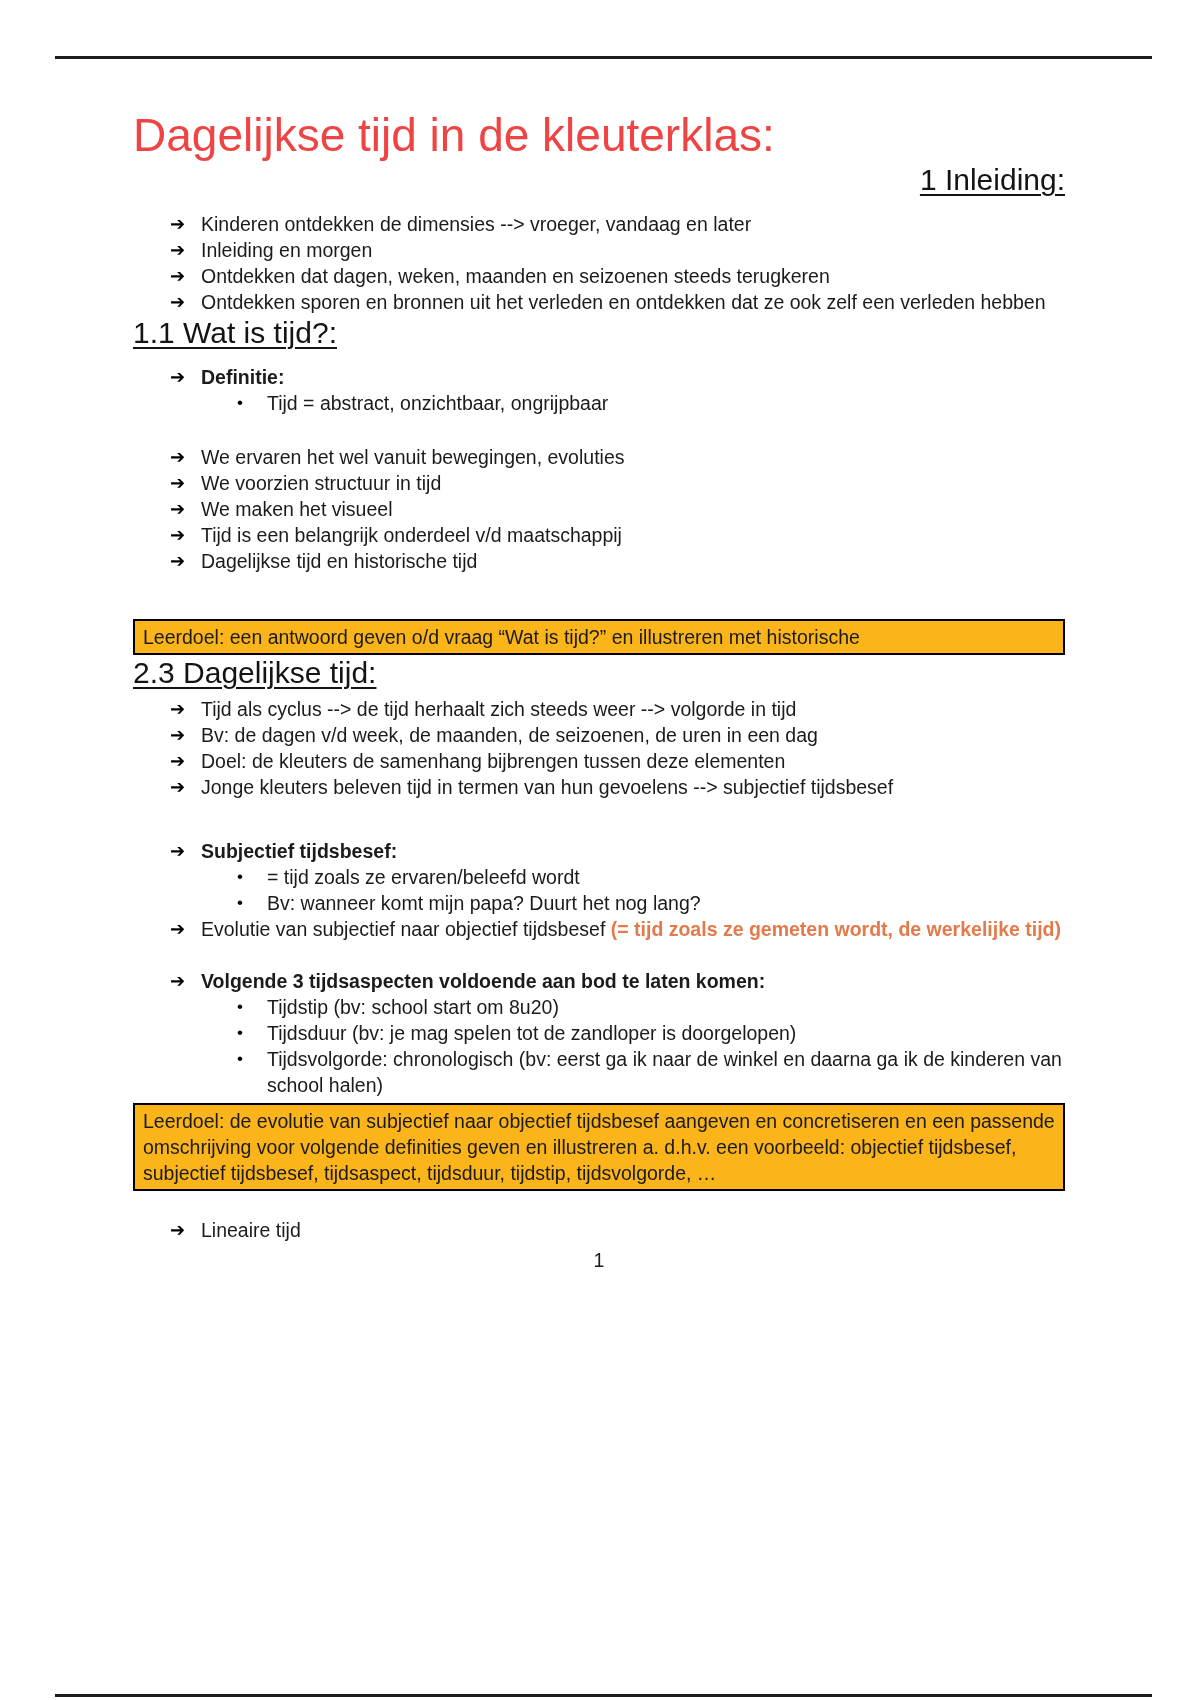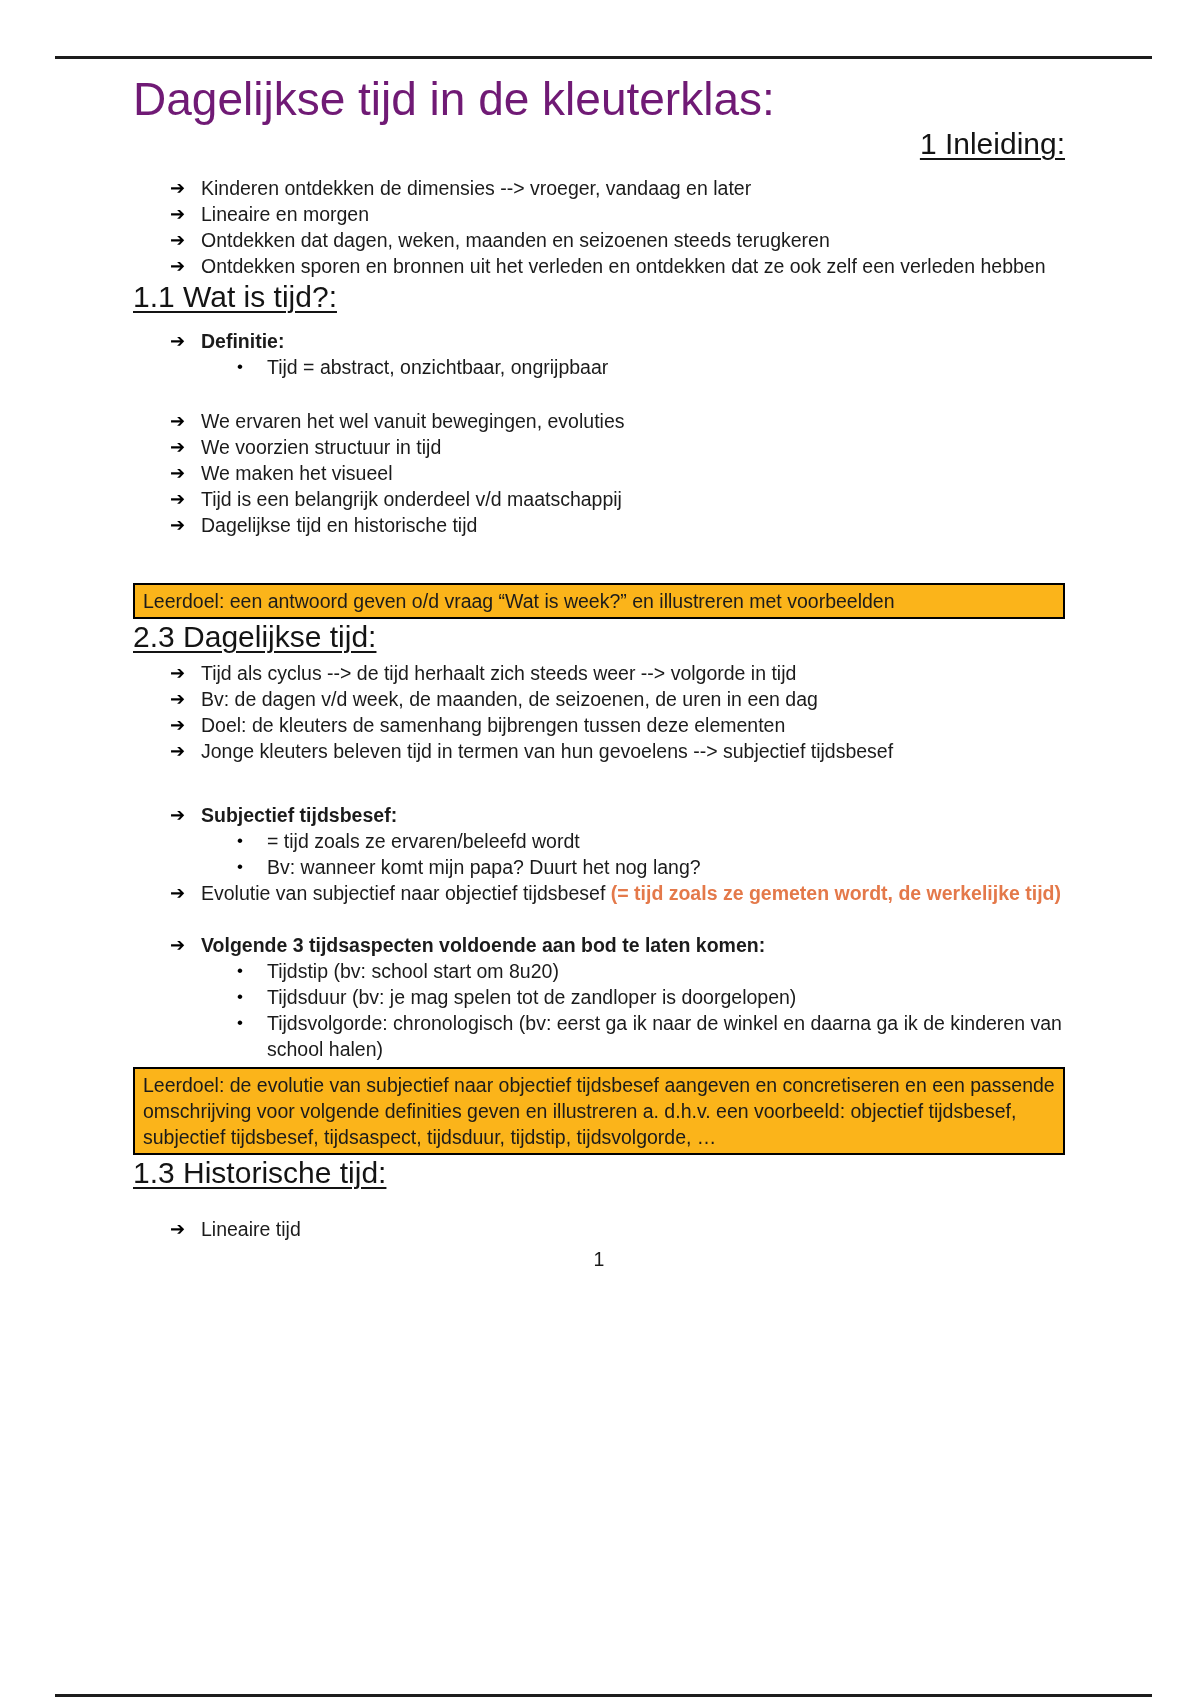--- a/index.html
+++ b/index.html
@@ -11,23 +11,23 @@
     color:#1b1b1b;
     overflow:hidden;
   }
   .rule { position:absolute; left:55px; width:1097px; height:0; border-top:3px solid #1c1c1c; }
   .rule.top { top:56px; }
   .rule.bottom { top:1694px; }
 
   .content { position:absolute; top:0; left:133px; width:932px; }
 
   .doc-title {
-    margin:0; padding-top:72px;
+    margin:0; padding-top:108px;
     font-size:46px; font-weight:400; line-height:54px;
-    color:#701a75;
+    color:#ef4444;
   }
   h2.sec {
     margin:0; font-size:30px; font-weight:400; line-height:35px;
     text-decoration:underline; text-decoration-thickness:2px; text-underline-offset:4px;
     color:#141414;
   }
   .mt-inleiding   { margin-top:44px;text-align:right; }
   .mt-watistijd   { margin-top:58px; }
   .mt-dagelijks   { margin-top:58px; }
   .mt-historisch  { margin-top:92px; }
@@ -71,21 +71,21 @@
     <h1 class="doc-title">Dagelijkse tijd in de kleuterklas:</h1>
 
     <h2 class="sec mt-inleiding">1 Inleiding:</h2>
     <div class="list">
       <div class="ai">
         <span class="ar">➔</span>
         <span>Kinderen ontdekken de dimensies --&gt; vroeger, vandaag en later</span>
       </div>
       <div class="ai">
         <span class="ar">➔</span>
-        <span>Lineaire en morgen</span>
+        <span>Inleiding en morgen</span>
       </div>
       <div class="ai">
         <span class="ar">➔</span>
         <span>Ontdekken dat dagen, weken, maanden en seizoenen steeds terugkeren</span>
       </div>
       <div class="ai">
         <span class="ar">➔</span>
         <span>Ontdekken sporen en bronnen uit het verleden en ontdekken dat ze ook zelf een verleden hebben</span>
       </div>
     </div>
@@ -114,21 +114,21 @@
       </div>
       <div class="ai">
         <span class="ar">➔</span>
         <span>Tijd is een belangrijk onderdeel v/d maatschappij</span>
       </div>
       <div class="ai">
         <span class="ar">➔</span>
         <span>Dagelijkse tijd en historische tijd</span>
       </div>
     </div>
-    <div class="leerdoel one">Leerdoel: een antwoord geven o/d vraag “Wat is week?” en illustreren met voorbeelden</div>
+    <div class="leerdoel one">Leerdoel: een antwoord geven o/d vraag “Wat is tijd?” en illustreren met historische</div>
 
     <h2 class="sec mt-dagelijks">2.3 Dagelijkse tijd:</h2>
     <div class="list mt6">
       <div class="ai">
         <span class="ar">➔</span>
         <span>Tijd als cyclus --&gt; de tijd herhaalt zich steeds weer --&gt; volgorde in tijd</span>
       </div>
       <div class="ai">
         <span class="ar">➔</span>
         <span>Bv: de dagen v/d week, de maanden, de seizoenen, de uren in een dag</span>
@@ -171,21 +171,20 @@
         <span class="dt">•</span>
         <span>Tijdsduur (bv: je mag spelen tot de zandloper is doorgelopen)</span>
       </div>
       <div class="di">
         <span class="dt">•</span>
         <span class="w-limit">Tijdsvolgorde: chronologisch (bv: eerst ga ik naar de winkel en daarna ga ik de kinderen van school halen)</span>
       </div>
     </div>
     <div class="leerdoel two">Leerdoel: de evolutie van subjectief naar objectief tijdsbesef aangeven en concretiseren en een passende omschrijving voor volgende definities geven en illustreren a. d.h.v. een voorbeeld: objectief tijdsbesef, subjectief tijdsbesef, tijdsaspect, tijdsduur, tijdstip, tijdsvolgorde, …</div>
 
-    <h2 class="sec mt-historisch">1.3 Historische tijd:</h2>
     <div class="list gap26">
       <div class="ai">
         <span class="ar">➔</span>
         <span>Lineaire tijd</span>
       </div>
     </div>
 
     <div class="page-number">1</div>
   </div>
 

